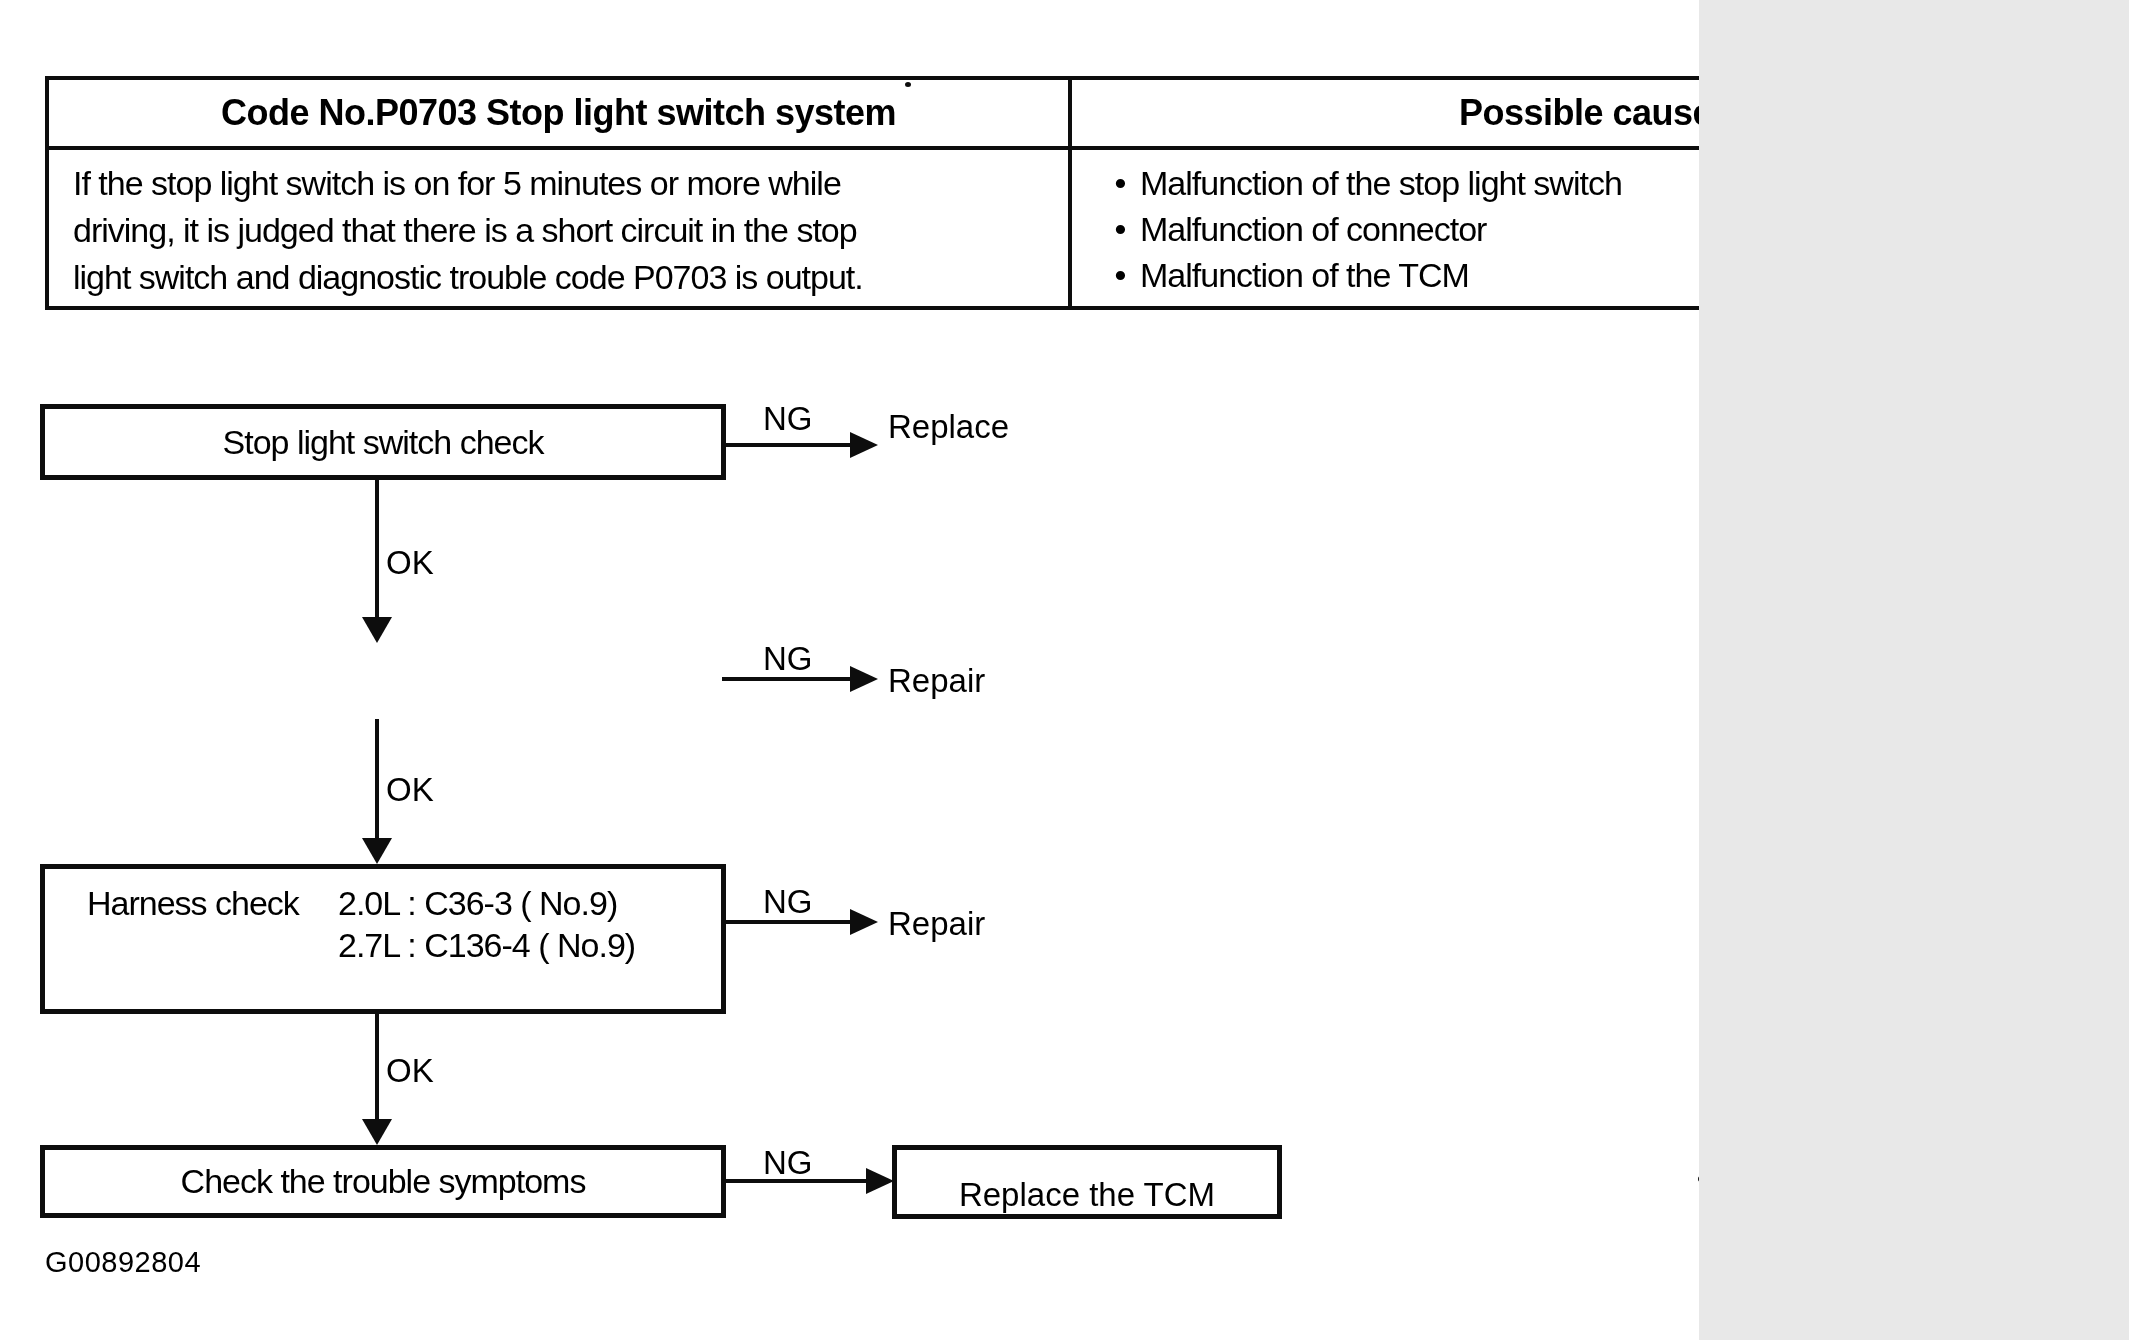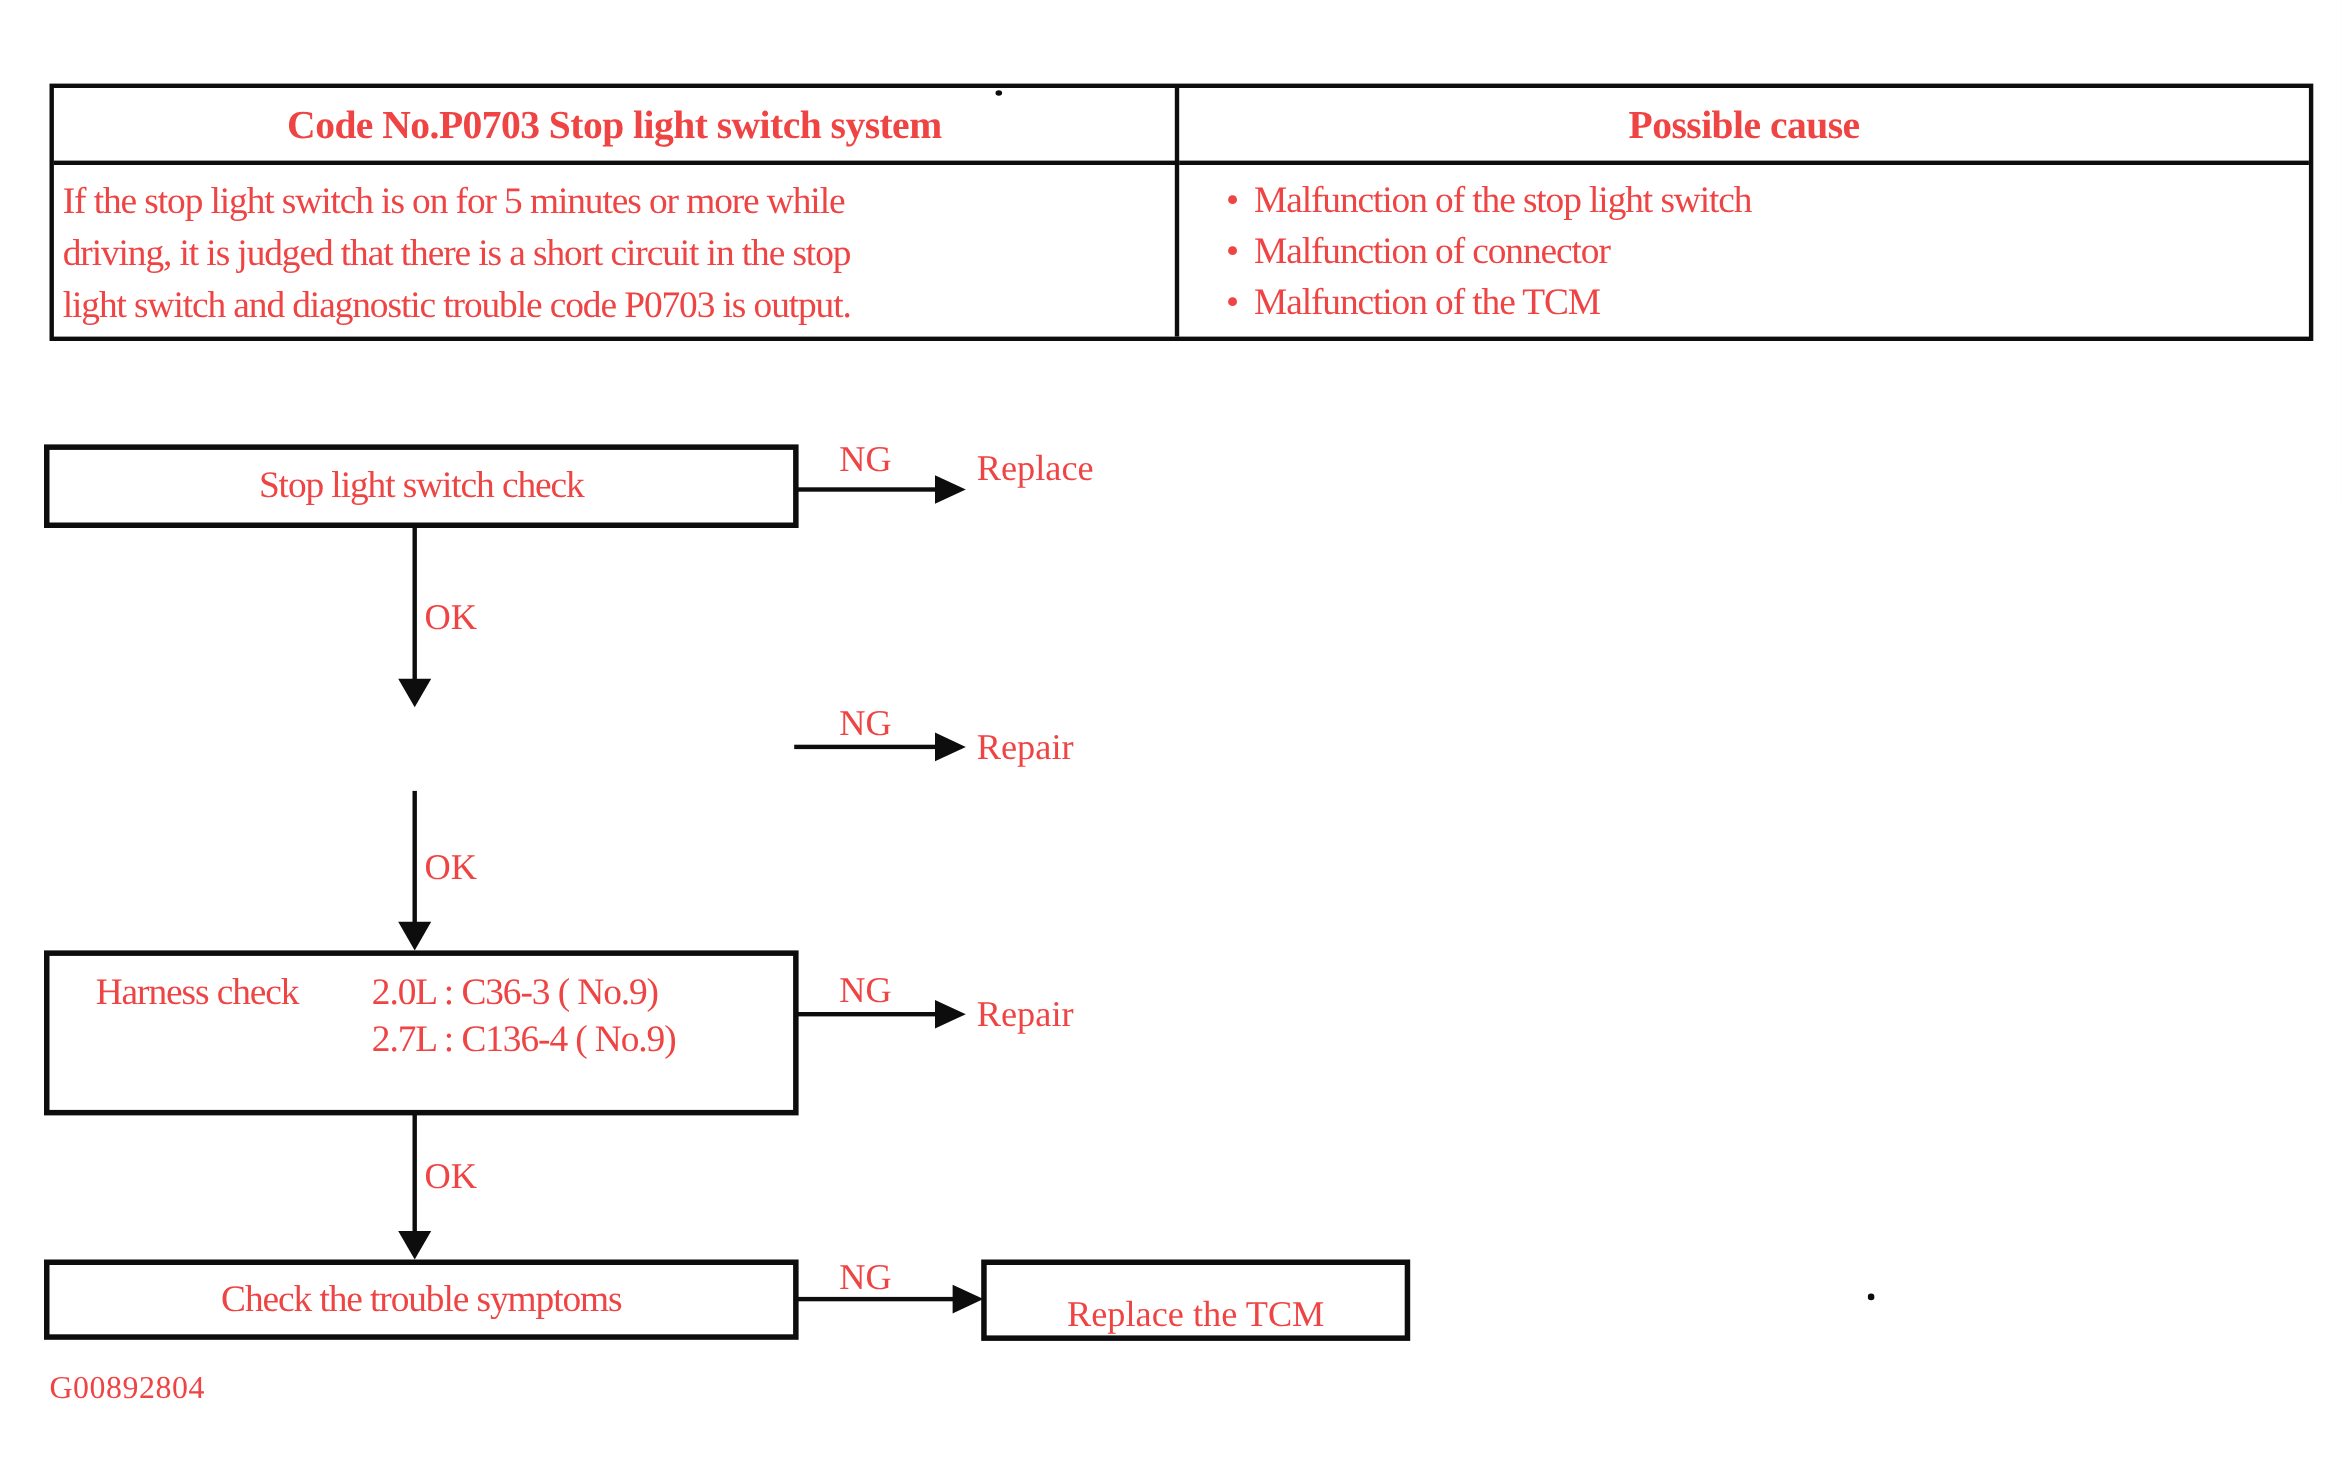--- a/index.html
+++ b/index.html
@@ -1,41 +1,41 @@
 <!DOCTYPE html>
 <html><head>
 <meta charset="utf-8">
 <style>
   html,body{margin:0;padding:0;background:#e8e8e8;}
   .page{
     position:relative;
-    width:2129px;height:1340px;
+    width:1699px;height:1340px;
     background:#ffffff;
-    font-family:Liberation Serif, serif;
-    color:#ef4444;
+    font-family:Liberation Sans, sans-serif;
+    color:#000000;
     overflow:hidden;
   }
   
   .dtc-table{
     position:absolute;left:45px;top:76px;width:2058px;height:234px;
     border:4px solid #0d0d0d;
     display:grid;
     grid-template-columns:1023px 1fr;
     grid-template-rows:70px 1fr;
     box-sizing:border-box;
   }
   .cell{box-sizing:border-box;}
   .cell.c1{border-right:4px solid #0d0d0d;}
   .cell.r1{border-bottom:4px solid #0d0d0d;}
   .cell.hdr{
     display:flex;align-items:center;justify-content:center;
     font-size:36px;font-weight:bold;letter-spacing:-0.5px;
   }
   .cell.desc{
-    padding:10px 20px 0 8px;
+    padding:10px 20px 0 24px;
     font-size:34px;letter-spacing:-1px;line-height:47px;
     white-space:nowrap;
   }
   .cell.causes{
     padding:10px 0 0 28px;
     font-size:34px;letter-spacing:-1px;
   }
   .cause-row{display:flex;align-items:baseline;line-height:46px;white-space:nowrap;}
   .cause-row .bullet{width:40px;flex:0 0 40px;text-align:center;}
   

